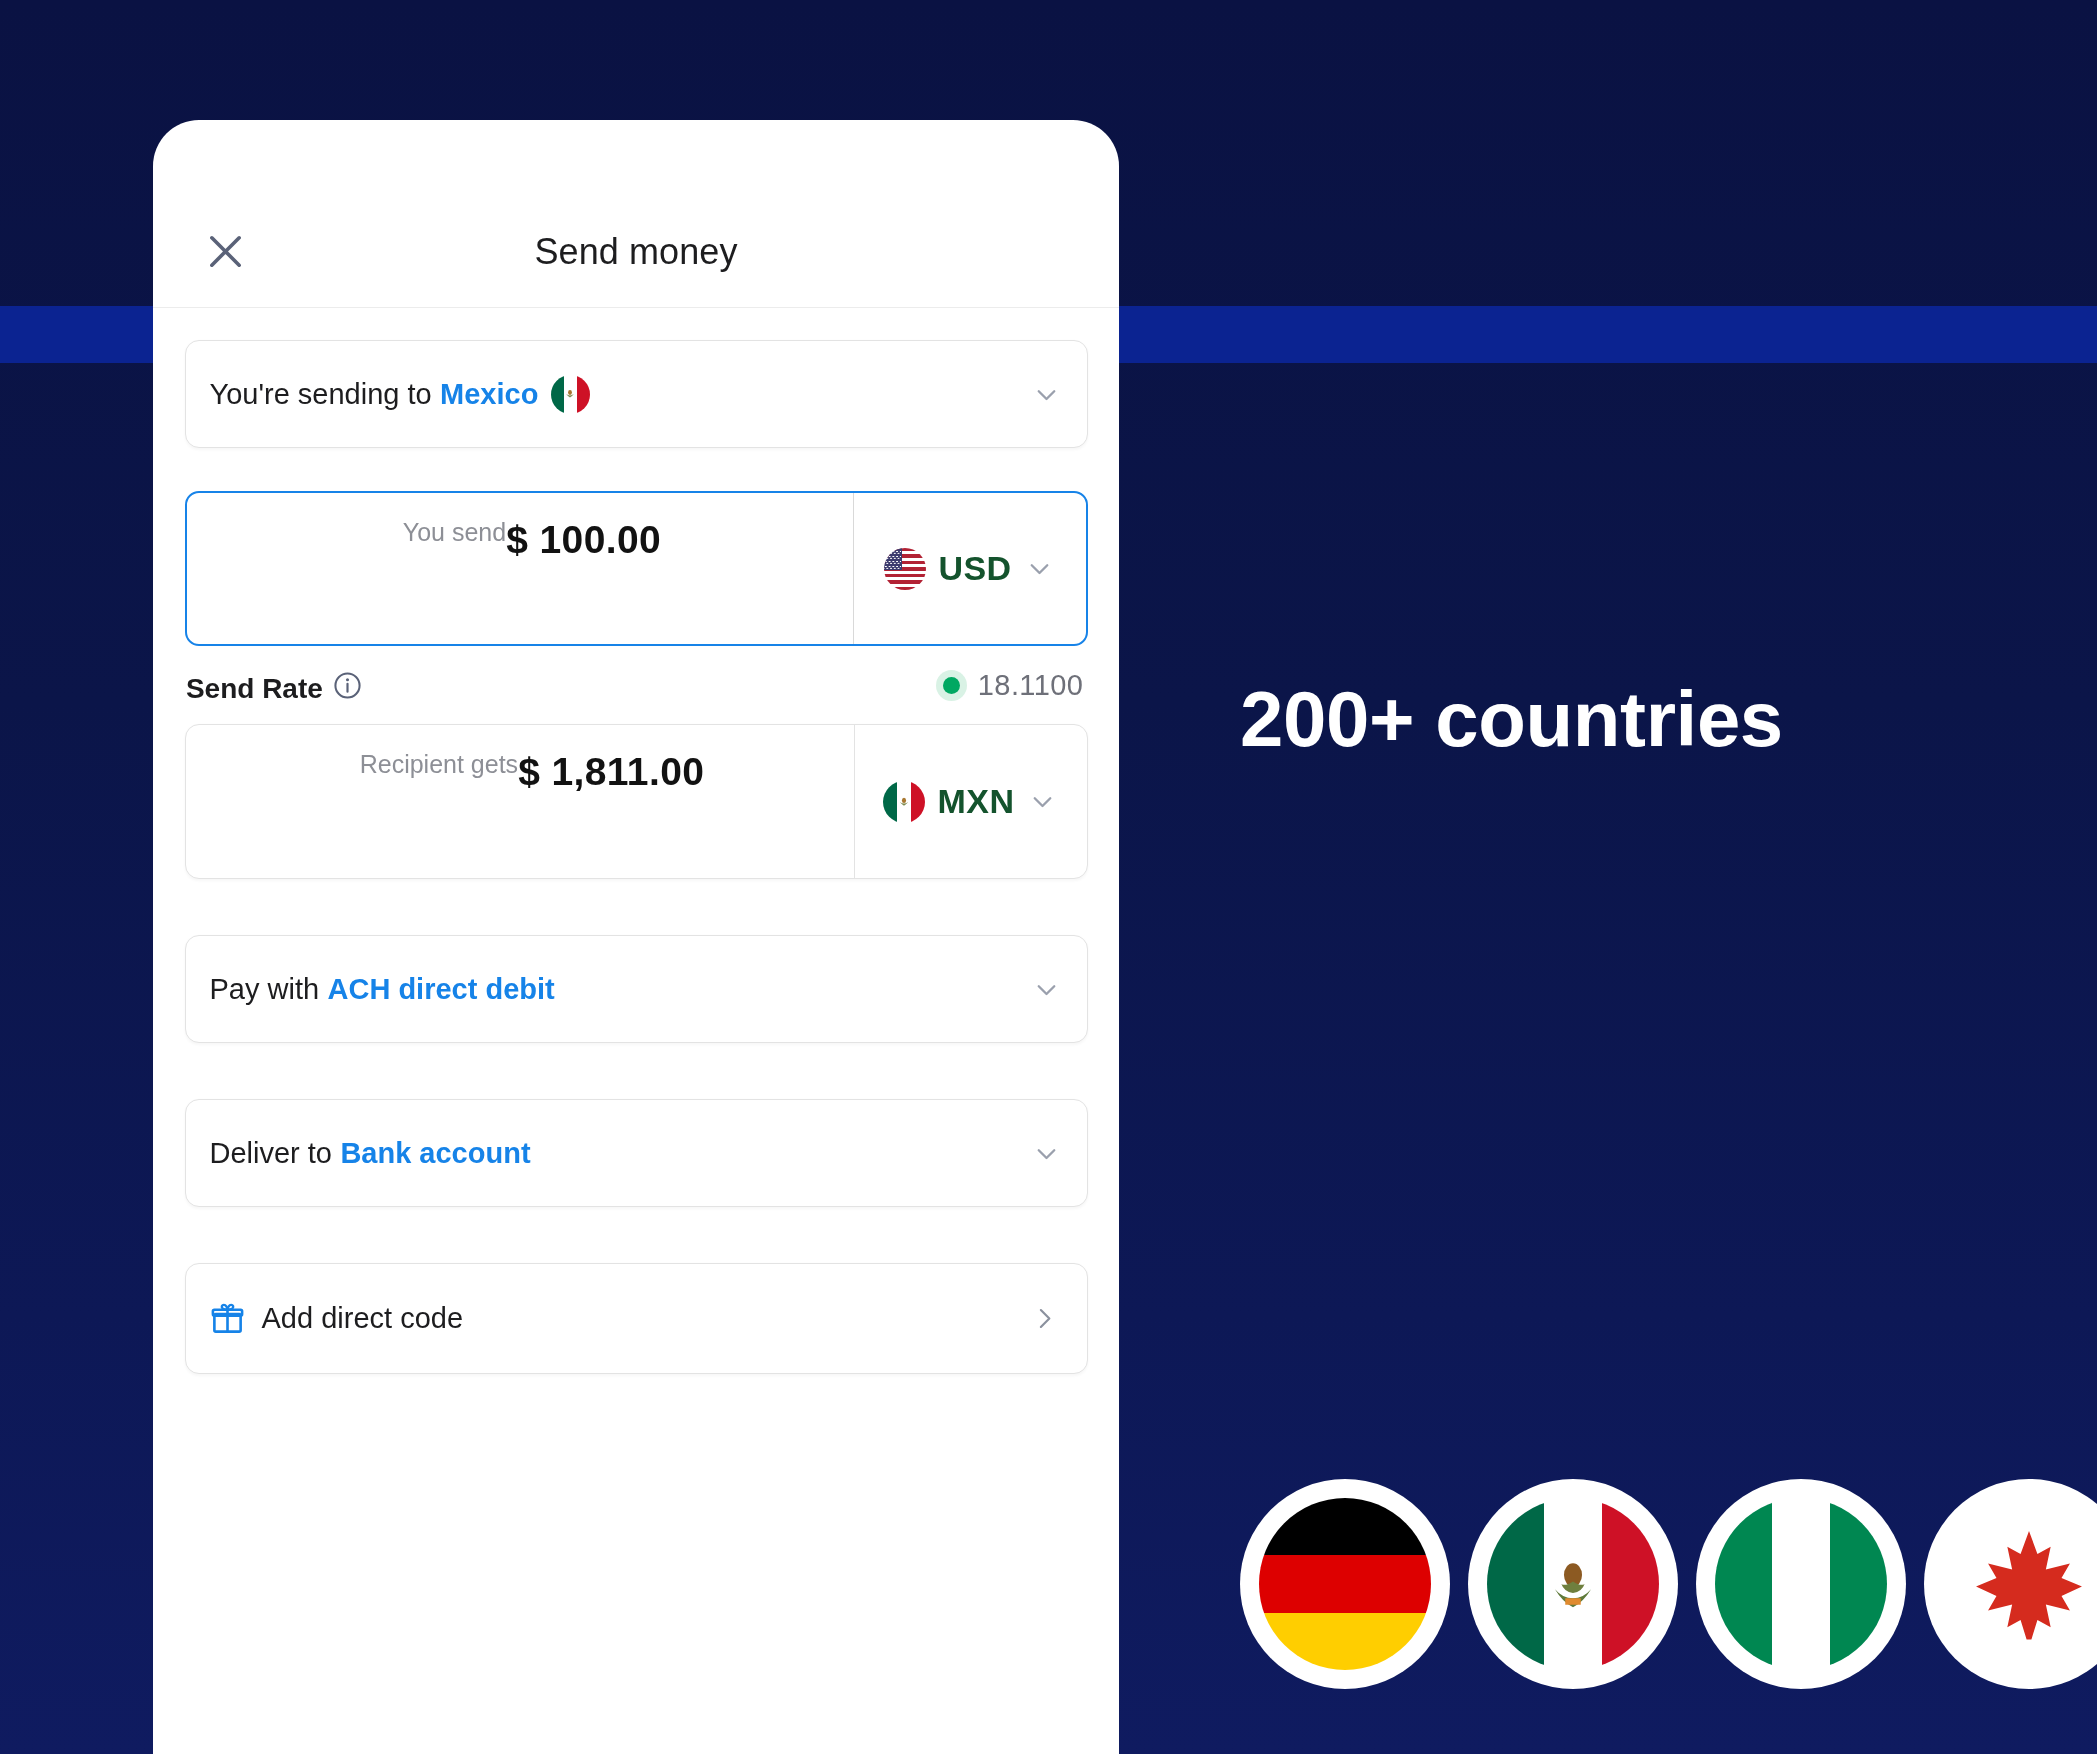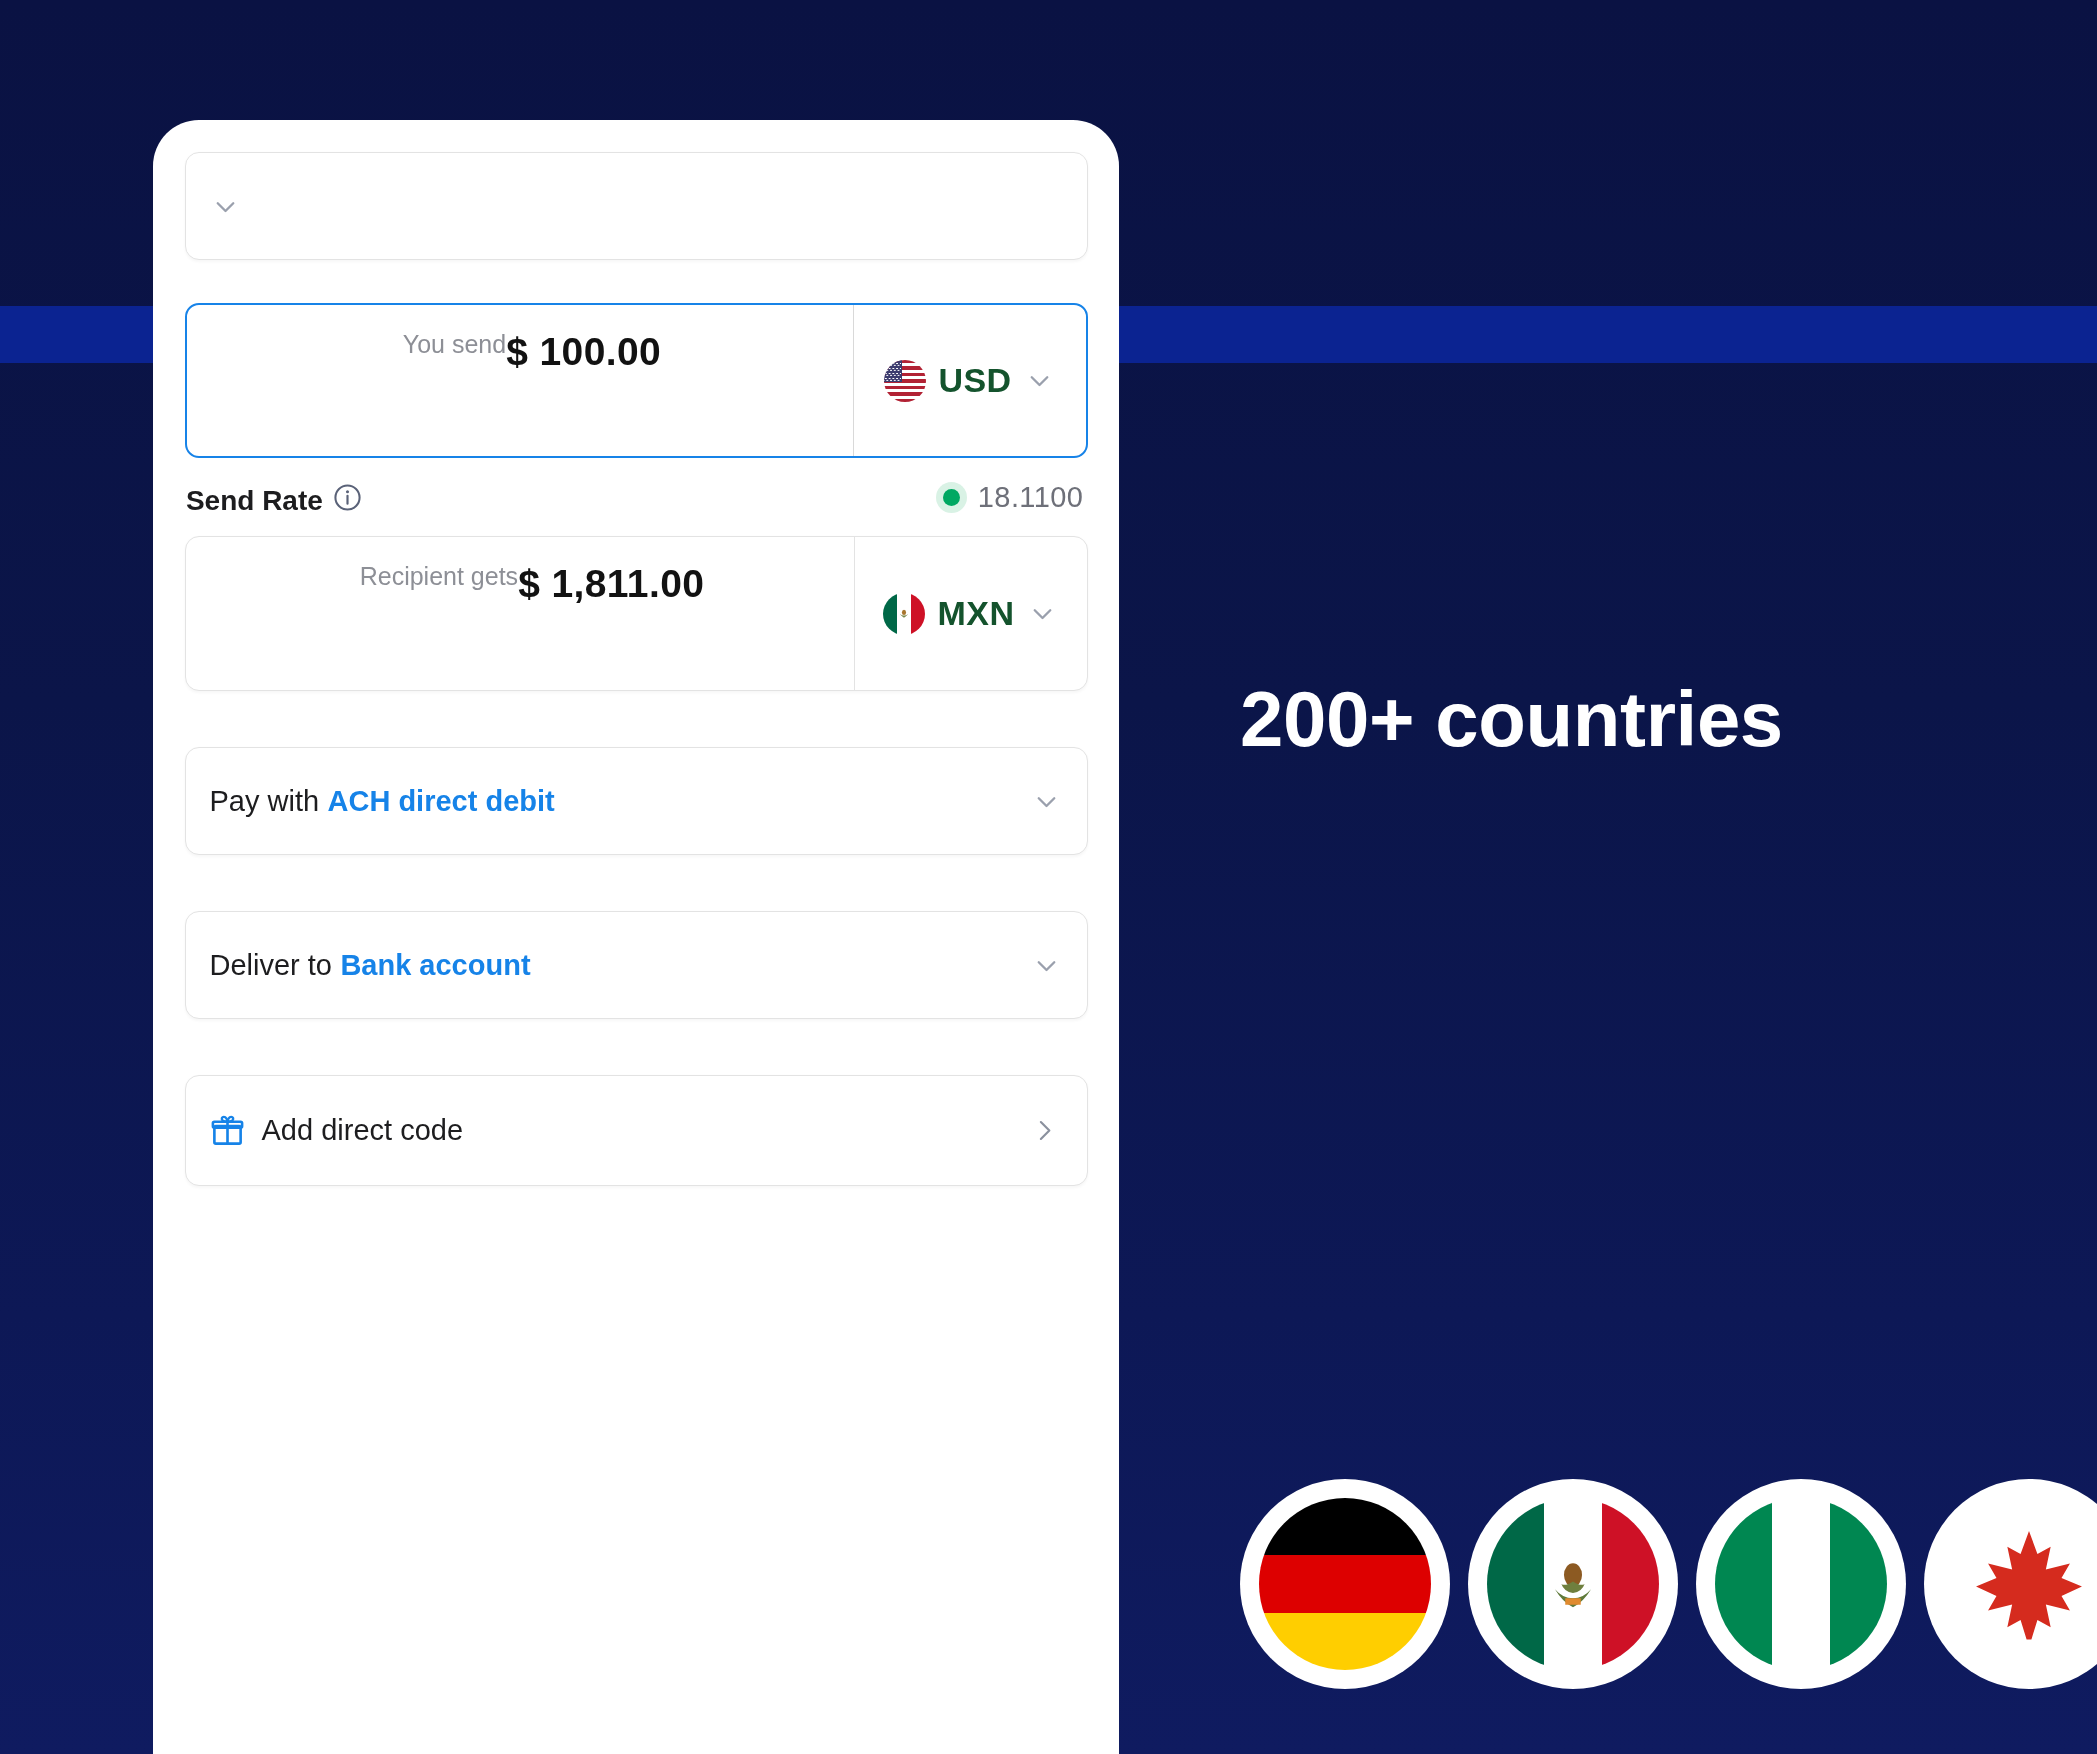--- a/index.html
+++ b/index.html
@@ -327,27 +327,46 @@
     width: 30%; height: 36%;
   }
 </style>
 </head>
 <body>
 
 <div id="stripe"></div>
 
 <div id="phone">
 
+  <div id="app-header">
+    <div id="close-btn">
+      <svg viewBox="0 0 24 24">
+        <path d="M4 4 L20 20 M20 4 L4 20" stroke="#5a6278" stroke-width="2.1" stroke-linecap="round" fill="none"></path>
+      </svg>
+    </div>
+    <div id="app-title">Send money</div>
+  </div>
 
   <div id="app-body">
 
     <div class="sp-46"></div>
 
     <div class="field">
       <div class="select-row">
+        <div class="label-wrap">
+          <span>You're sending to</span>
+          <span class="value-blue">Mexico</span>
+          <span class="flag-sm inline-mx" style="margin-left:12.6px;">
+            <span style="position:absolute;inset:0;" class="fg-mx"></span>
+            <svg class="mx-emblem" viewBox="0 0 24 24">
+              <ellipse cx="12" cy="9" rx="4" ry="5" fill="#a8762e"></ellipse>
+              <path d="M4 12 Q8 17 12 19 Q16 17 20 12 Q16 15 12 15 Q8 15 4 12Z" fill="#7d8a4e"></path>
+            </svg>
+          </span>
+        </div>
         <svg class="chev" viewBox="0 0 24 24">
           <path d="M6 9.5 L12 15.5 L18 9.5" stroke="#9aa0ad" stroke-width="1.8" fill="none" stroke-linecap="round" stroke-linejoin="round"></path>
         </svg>
       </div>
     </div>
 
     <div class="sp-62"></div>
 
     <div class="field focused amount-field">
       <div class="amount-left">

